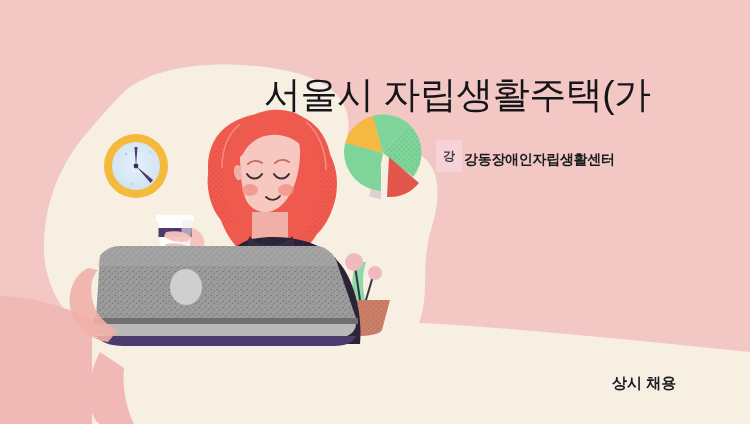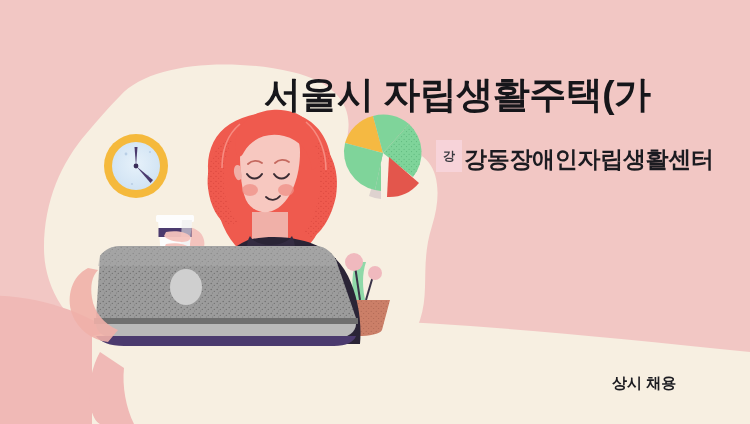--- a/index.html
+++ b/index.html
@@ -6,26 +6,26 @@
   body{
     width:750px;height:424px;overflow:hidden;
     font-family:"Liberation Sans","DejaVu Sans",sans-serif;
     background:#f2c7c4;
   }
   #stage{position:relative;width:750px;height:424px;overflow:hidden;background:#f2c7c4;}
   #art{position:absolute;left:0;top:0;width:750px;height:424px;}
   .txt{position:absolute;white-space:nowrap;}
   #title{
     left:264px;top:72px;
-    font-size:37px;font-weight:700;color:#16161a;
+    font-size:37px;font-weight:400;color:#16161a;
     letter-spacing:-0.5px;line-height:46px;
   }
   #subtitle{
     left:464px;top:144px;
-    font-size:23px;font-weight:700;color:#1b1b20;
+    font-size:14px;font-weight:700;color:#1b1b20;
     letter-spacing:-0.3px;line-height:30px;
   }
   #badge{
     position:absolute;left:436px;top:140px;width:26px;height:32px;
     background:#f7d3d9;
     display:flex;align-items:center;justify-content:center;
   }
   #badge span{font-size:12px;font-weight:700;color:#3a3a40;line-height:1;}
   #status{
     left:612px;top:334px;

